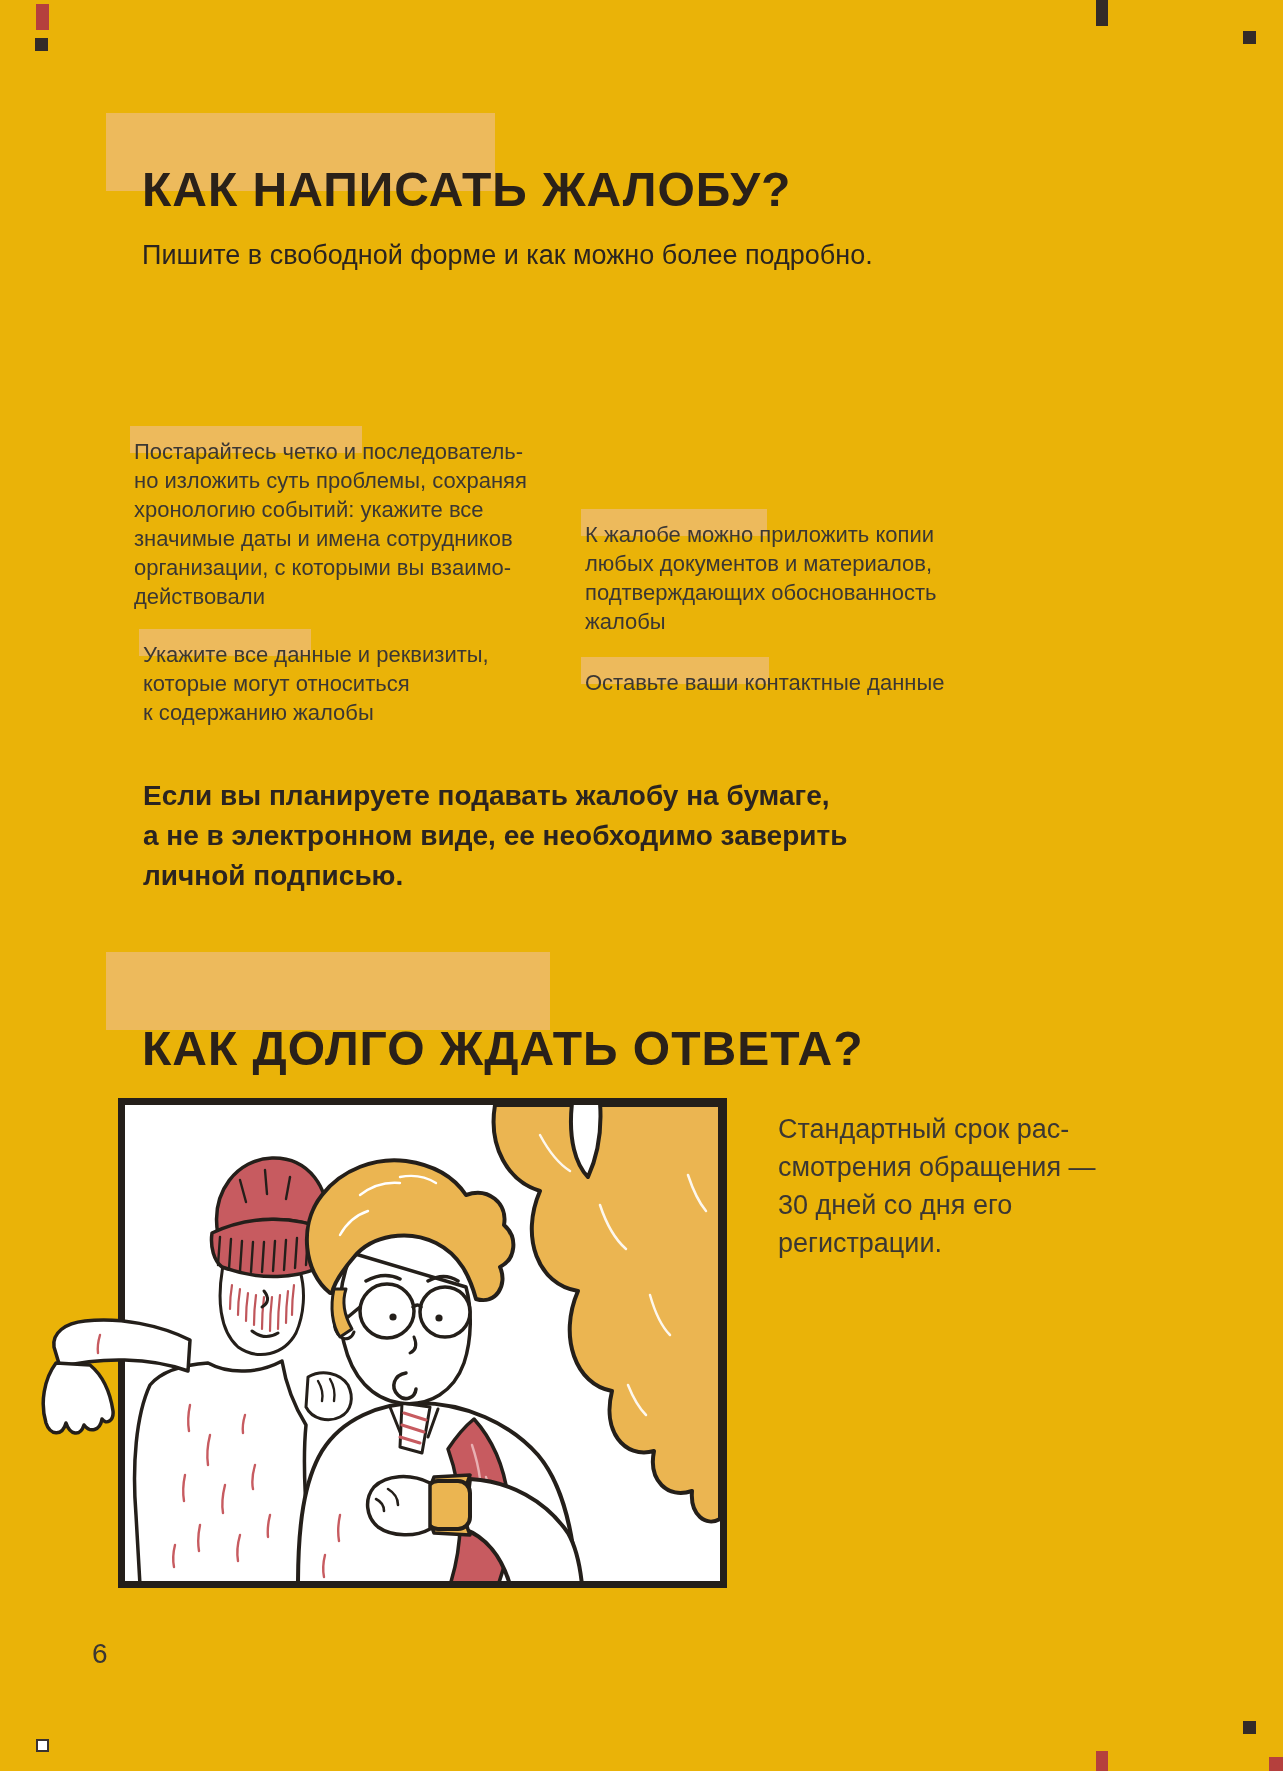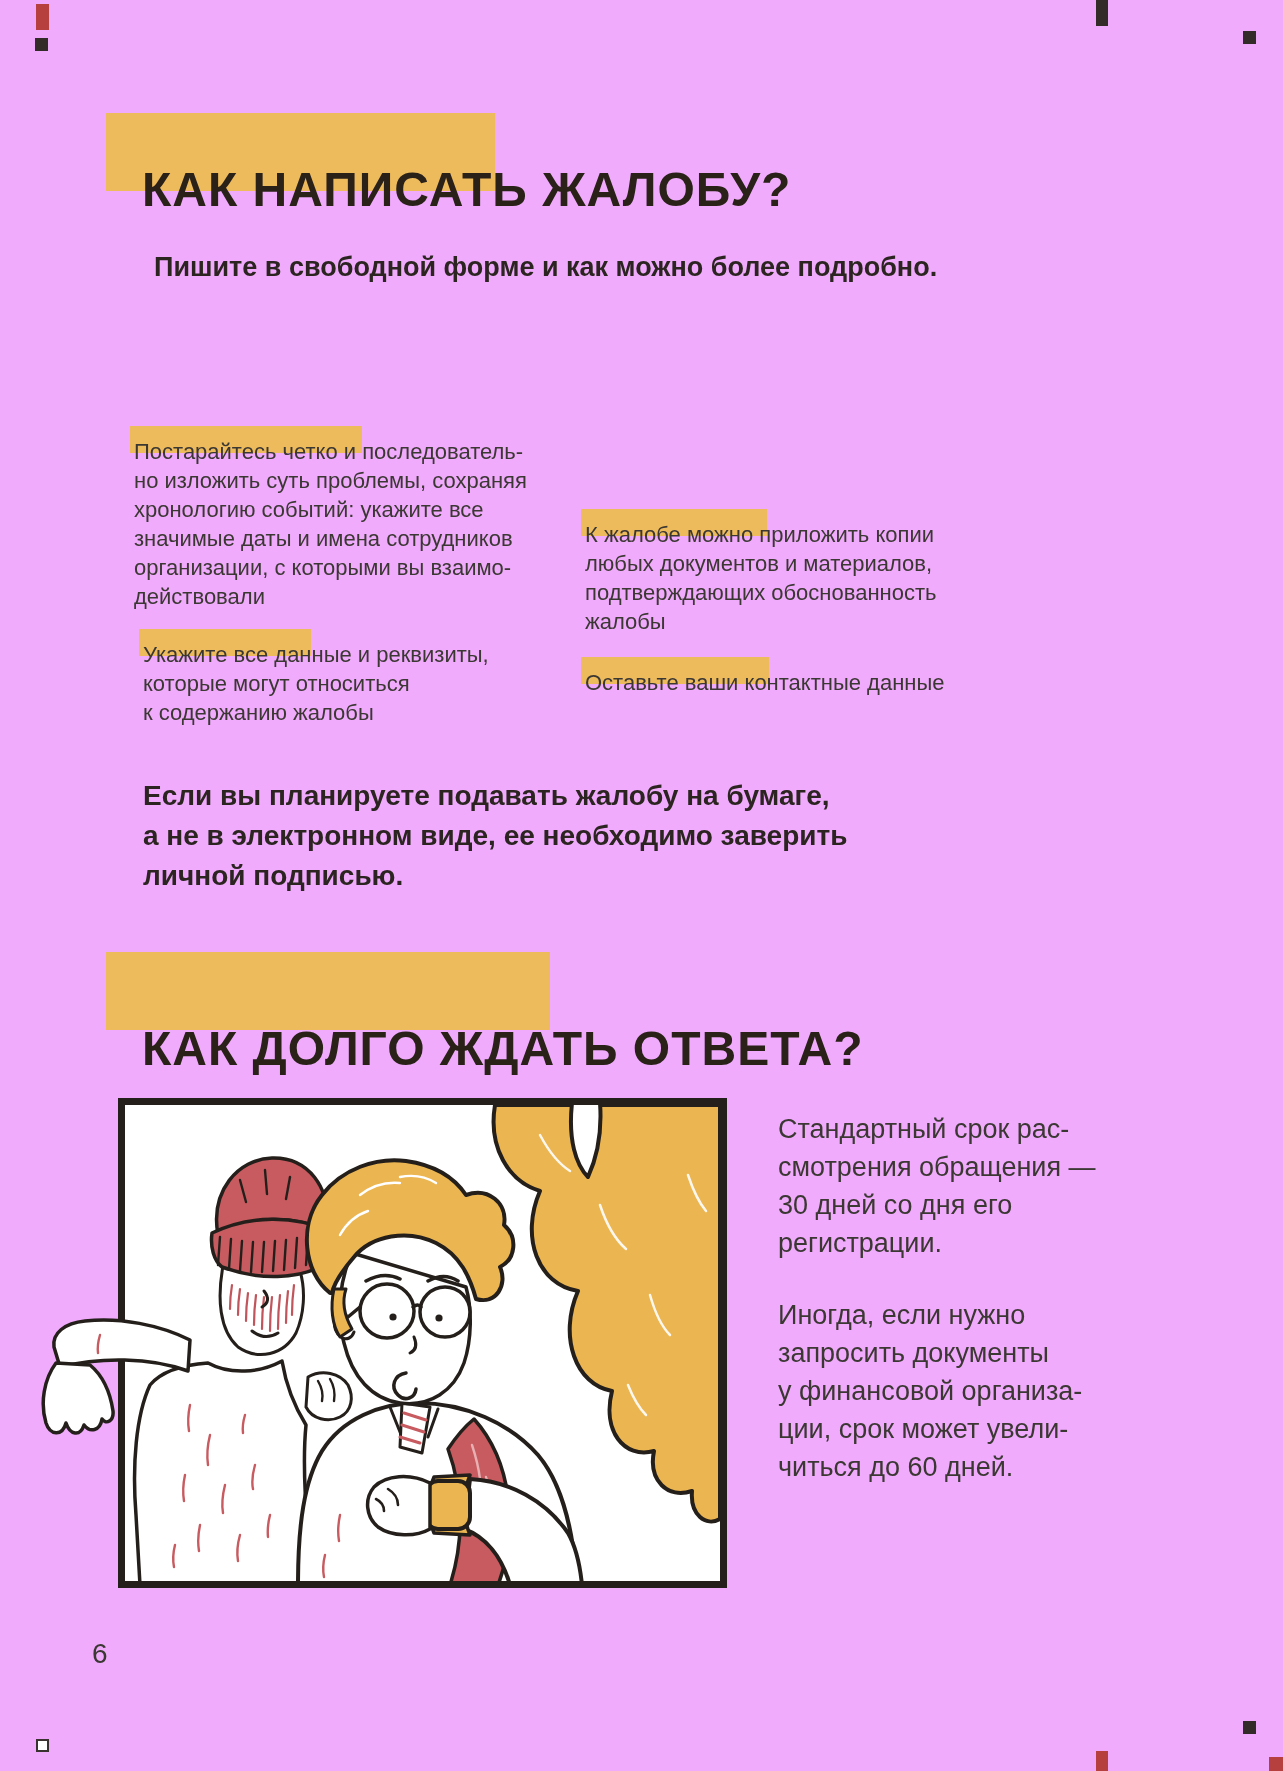--- a/index.html
+++ b/index.html
@@ -1,32 +1,32 @@
 <!DOCTYPE html>
 <html><head>
 <meta charset="utf-8">
 <style>
   html,body{margin:0;padding:0;background:#ffffff;}
   .page{
-    position:relative;width:1283px;height:1771px;background:#f0abfc;overflow:hidden;
+    position:relative;width:1283px;height:1771px;background:#eab308;overflow:hidden;
     font-family:"Liberation Sans", sans-serif;color:#3b3733;
   }
   
   .hl-block{position:absolute;background:#edba5c;}
   #hl1{left:106px;top:113px;width:389px;height:78px;}
   #hl2{left:106px;top:952px;width:444px;height:78px;}
   h1.title{
     position:absolute;margin:0;font-size:48px;font-weight:700;letter-spacing:1px;
     color:#2a2119;white-space:nowrap;line-height:1;
   }
   #title1{left:142px;top:166px;}
   #title2{left:142px;top:998px;margin-top:27px;}
   .subtitle{
-    position:absolute;left:142px;top:240px;font-size:27px;font-weight:700;
-    color:#2b2420;white-space:nowrap;margin:12px;
+    position:absolute;left:142px;top:240px;font-size:27px;font-weight:400;
+    color:#2b2420;white-space:nowrap;margin:0;
   }
   
   .tip{position:absolute;font-size:22px;line-height:29px;color:#3b3733;}
   .tip p{position:relative;margin:0;z-index:1;white-space:nowrap;}
   .tip .mark{position:absolute;left:-4px;top:-11px;height:27px;background:#edba5c;z-index:0;}
   .w122{width:122px}.w232{width:232px}.w172{width:172px}
   .w206{width:206px}.w186{width:186px}.w188{width:188px}
   #tipL1{left:143px;top:340px;}
   #tipL2{left:134px;top:437px;}
   #tipL3{left:143px;top:640px;}
@@ -223,17 +223,16 @@
 
     <g stroke-linecap="round" stroke-linejoin="round">
       <path d="M150 255 C120 240 80 232 45 236 C25 238 12 248 14 262 L20 282 C60 272 110 272 148 286 Z" fill="#ffffff" stroke="#241f1a" stroke-width="3.5"></path>
       <path d="M16 278 C4 294 0 318 6 338 C10 350 22 352 26 338 C30 350 40 352 44 340 C50 348 60 346 62 334 C66 340 74 336 73 326 C70 306 62 290 50 280 Z" fill="#ffffff" stroke="#241f1a" stroke-width="3.5"></path>
       <path d="M60 250 q-3 10 -2 18" fill="none" stroke="#c75b60" stroke-width="2.4"></path>
     </g>
   </svg>
 
   <div class="answer">
     <p>Стандартный срок рас-<br>смотрения обращения —<br>30 дней со дня его<br>регистрации.</p>
-    <p>Иногда, если нужно<br>запросить документы<br>у финансовой организа-<br>ции, срок может увели-<br>читься до 60 дней.</p>
   </div>
 
   <div class="page-number">6</div>
 </div>
 
 </body></html>

